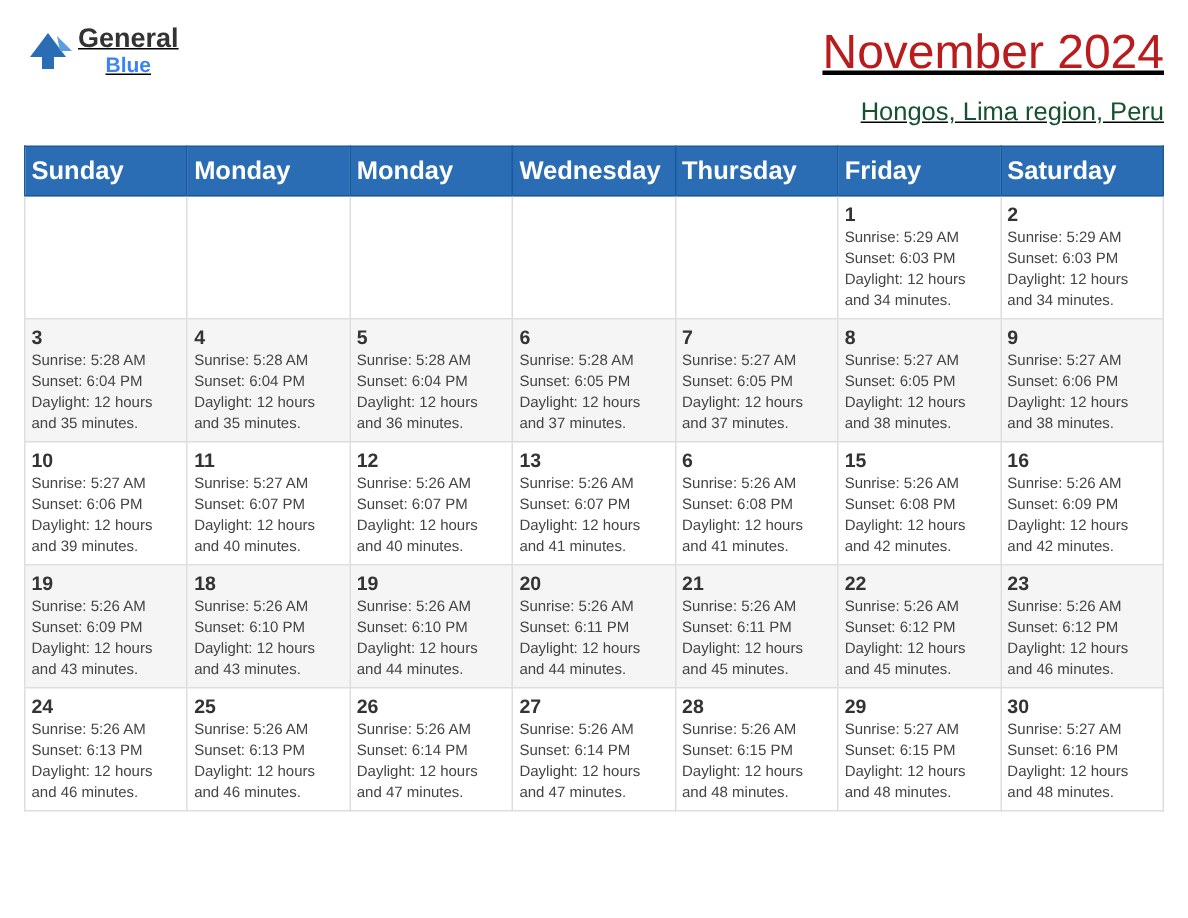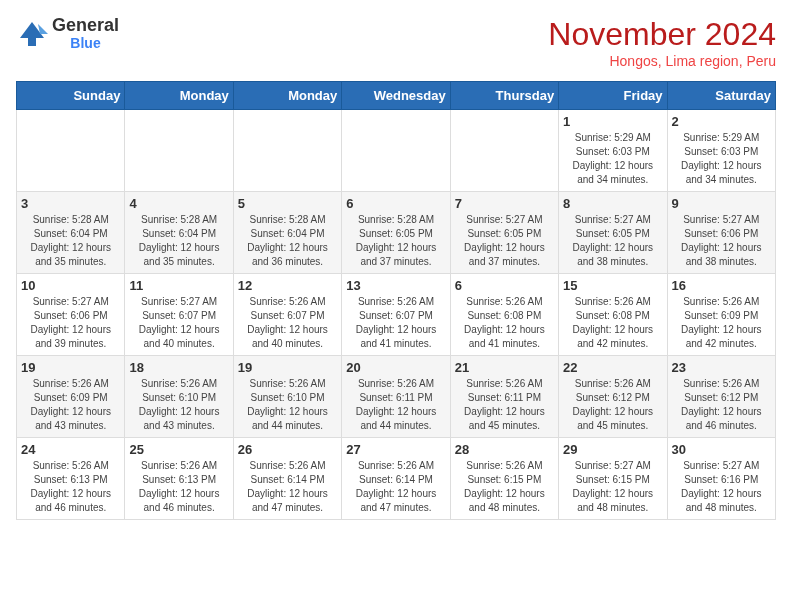--- a/index.html
+++ b/index.html
@@ -8,20 +8,21 @@
       background: #fff;
       width: 792px;
       min-height: 612px;
       padding: 16px;
     }
     .header {
       display: flex;
       justify-content: space-between;
       align-items: flex-start;
       margin-bottom: 12px;
+      text-decoration: underline;
     }
     .logo {
       display: flex;
       align-items: center;
     }
     .logo-text {
       display: flex;
       flex-direction: column;
       line-height: 1.1;
     }
@@ -43,34 +44,35 @@
     }
     .title-section {
       text-align: right;
     }
     .month-title {
       font-size: 32px;
       font-weight: normal;
       color: #b91c1c;
     }
     .location {
-      font-size: 14px;
-      color: #ef4444;
+      font-size: 17px;
+      color: #14532d;
+      margin-top: 12px;
     }
     .calendar {
       width: 100%;
       border-collapse: collapse;
     }
     .calendar th {
       background-color: #2a6db5;
       color: #fff;
       padding: 6px 4px;
-      font-size: 13px;
+      font-size: 17px;
       font-weight: bold;
-      text-align: right;
+      text-align: left;
       border: 1px solid #1a5a9a;
     }
     .calendar td {
       vertical-align: top;
       padding: 4px;
       border: 1px solid #ddd;
       font-size: 10.5px;
       color: #333;
       width: calc(100% / 7);
       background: #fff;
@@ -82,21 +84,20 @@
     .day-num {
       font-size: 13px;
       font-weight: bold;
       display: block;
       margin-bottom: 2px;
     }
     .day-info {
       font-size: 10px;
       line-height: 1.4;
       color: #444;
-      text-align: center;
     }
     .empty-cell {
       background: #fff;
     }
   </style>
 </head>
 <body>
 
 <div class="header">
   <div class="logo">

